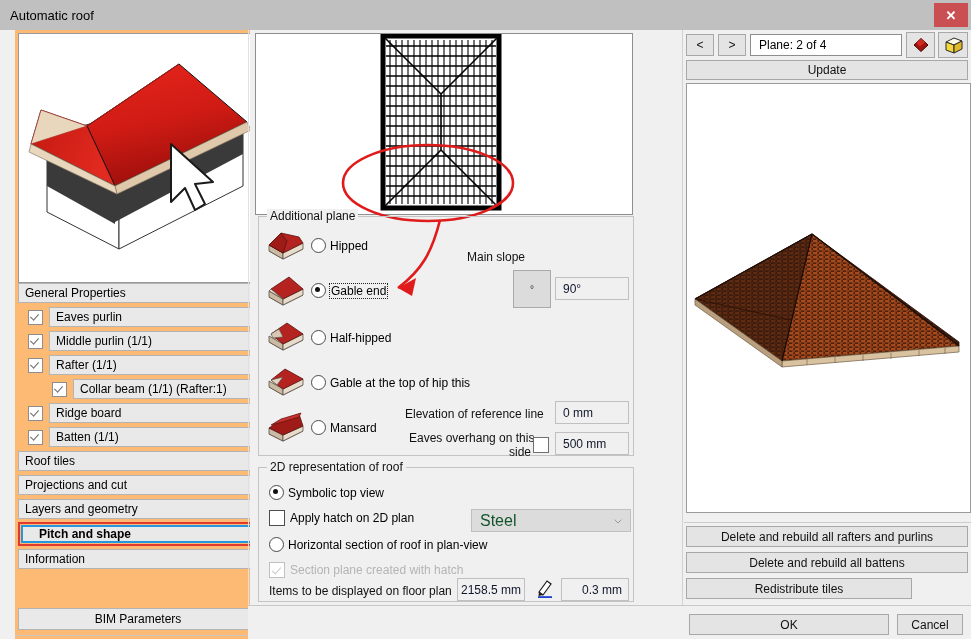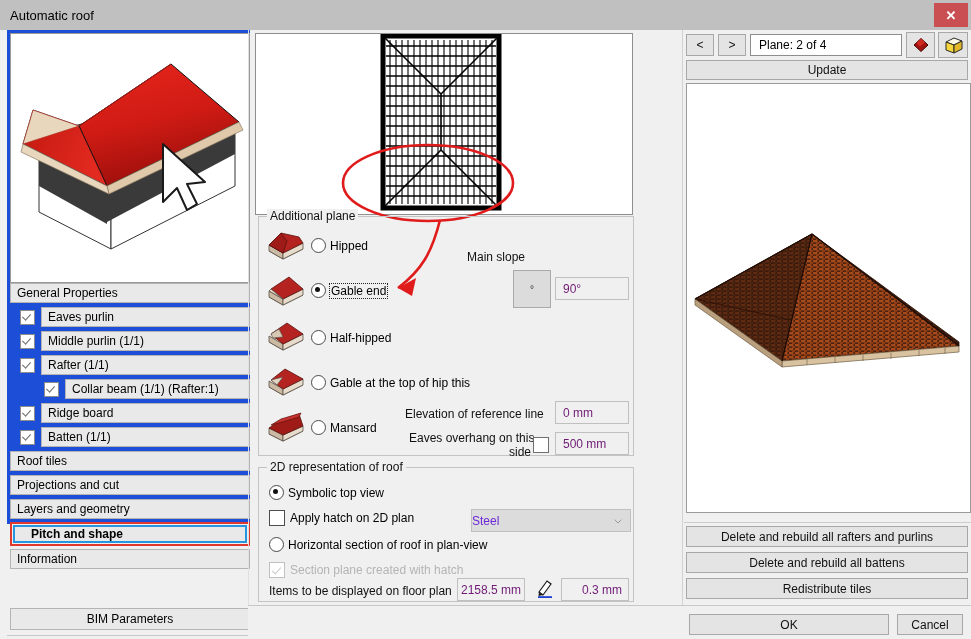--- a/index.html
+++ b/index.html
@@ -36,23 +36,23 @@
     background: #c94f52;
     color: #fff;
     display: flex; align-items: center; justify-content: center;
     font-size: 13px; font-weight: bold;
     cursor: pointer;
     line-height: 1;
   }
 
   
   .left-col {
-    position: absolute; left: 7px; top: 30px;
-    width: 248px; height: 494px;
-    background: #1d4ed8;
+    position: absolute; left: 15px; top: 30px;
+    width: 248px; height: 609px;
+    background: #fdba74;
   }
   .preview-box {
     position: absolute; left: 3px; top: 3px;
     width: 238px; height: 248px;
     background: #fff;
     border: 1px solid #9a9a9a;
     overflow: hidden;
   }
   .list-area {
     position: absolute; left: 3px; top: 253px;
@@ -204,21 +204,21 @@
 
   .fieldlabel {
     position: absolute;
     font-size: 12px;
     color: #111;
   }
   .txtfield {
     position: absolute;
     background: #f0f0f0;
     border: 1px solid #c0c0c0;
-    color: #701a75;
+    color: #0f172a;
     font-size: 12px;
     line-height: 1;
     display: flex; align-items: center;
     padding-left: 7px;
     box-sizing: border-box;
     cursor: text;
   }
   .deg-btn {
     position: absolute;
     background: #dcdcdc;
@@ -257,24 +257,24 @@
     border: solid #c6c6c6;
     border-width: 0 1.6px 1.6px 0;
     transform: rotate(42deg);
   }
   .cb-label { font-size: 12px; white-space: nowrap; }
   .cb-label.dim { color: #b4b4b4; }
   .combo {
     position: absolute;
     background: #dcdcdc;
     border: 1px solid #c0c0c0;
-    color: #6d28d9;
-    font-size: 12px;
+    color: #14532d;
+    font-size: 16px;
     display: flex; align-items: center;
-    padding-left: 0;
+    padding-left: 8px;
     box-sizing: border-box;
     cursor: pointer;
   }
   .combo .caret {
     position: absolute; right: 8px; top: 50%;
     margin-top: -2px;
     width: 8px; height: 5px;
   }
   .pencil {
     position: absolute;
@@ -711,21 +711,21 @@
           <line x1="125" y1="150" x2="95" y2="277"></line>
           <line x1="125" y1="150" x2="272" y2="262"></line>
         </g>
       </svg>
     </div>
 
     <div class="right-sep"></div>
 
     <div class="rbtn" style="left:2px; top:496px; width:282px; height:21px;">Delete and rebuild all rafters and purlins</div>
     <div class="rbtn" style="left:2px; top:522px; width:282px; height:21px;">Delete and rebuild all battens</div>
-    <div class="rbtn" style="left:2px; top:548px; width:282px; height:21px;">Redistribute tiles</div>
+    <div class="rbtn" style="left:2px; top:548px; width:226px; height:21px;">Redistribute tiles</div>
   </div>
 
   <div class="bottombar">
     <div class="rbtn okbtn">OK</div>
     <div class="rbtn cancelbtn">Cancel</div>
   </div>
 
 </div>
 
 </body></html>

